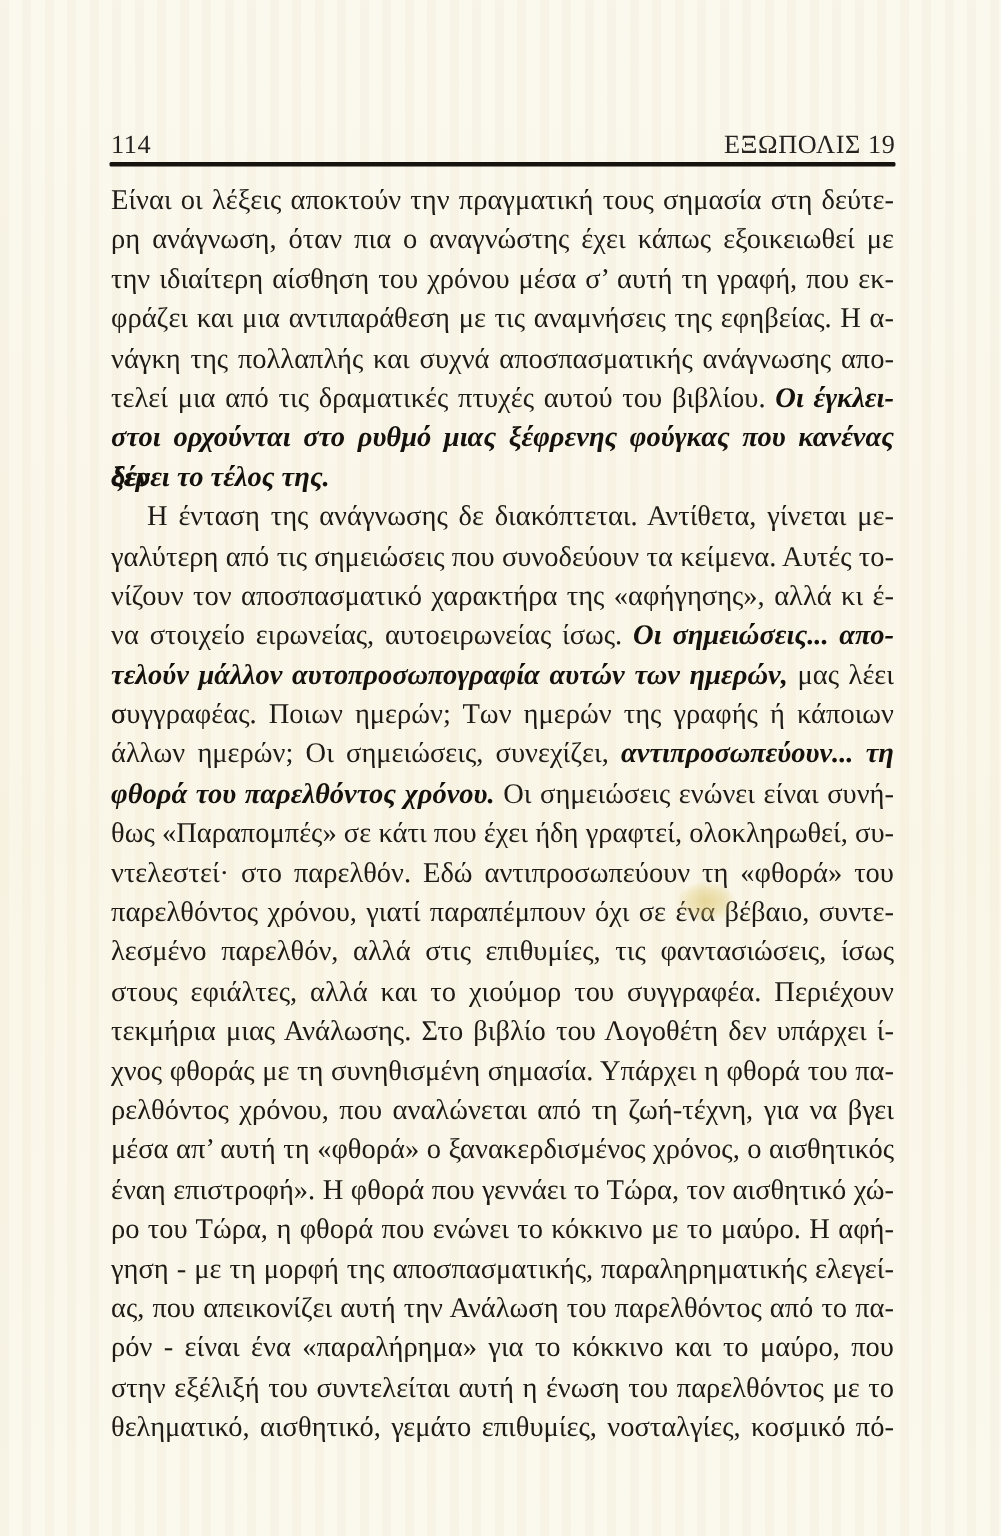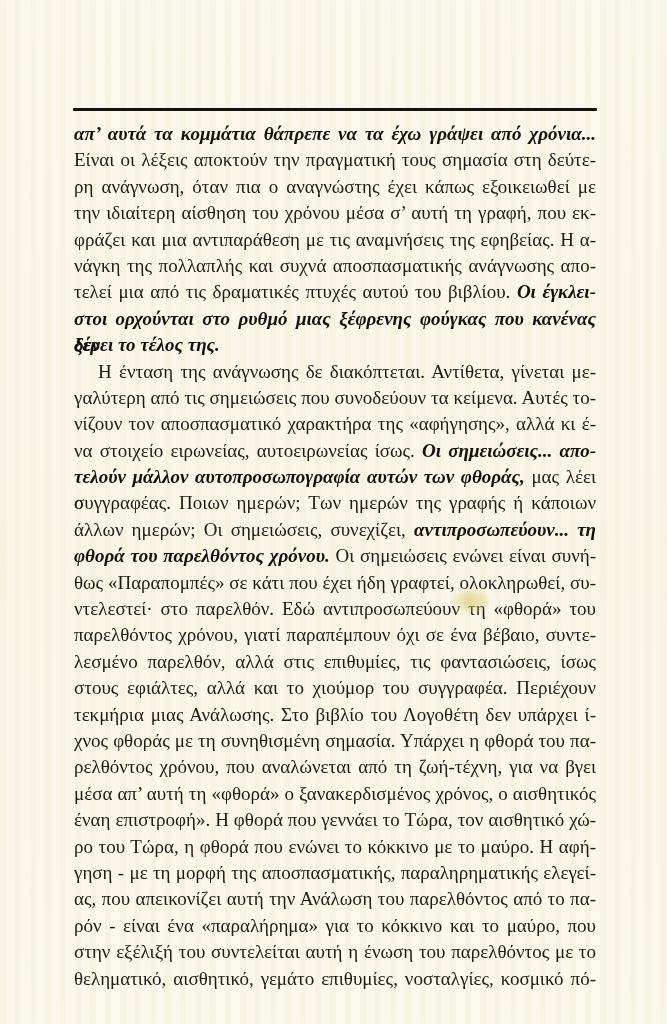--- a/index.html
+++ b/index.html
@@ -53,38 +53,41 @@
       rgba(216,190,90,0.55) 0%, rgba(220,198,110,0.35) 45%, rgba(220,198,110,0) 75%);
     border-radius: 50%;
     pointer-events: none;
   }
 </style>
 </head>
 <body>
 
 <div class="page">
 
+  <div class="page-header">
+    <span>114</span>
+    <span>ΕΞΩΠΟΛΙΣ 19</span>
+  </div>
 
   <div class="header-rule"></div>
 
   <div class="text-column">
-      <div class="line"><span class="bi">απ’ αυτά τα κομμάτια θάπρεπε να τα έχω γράψει από χρόνια...</span></div>
       <div class="line"><span class="reg">Είναι οι λέξεις αποκτούν την πραγματική τους σημασία στη δεύτε-</span></div>
       <div class="line"><span class="reg">ρη ανάγνωση, όταν πια ο αναγνώστης έχει κάπως εξοικειωθεί με</span></div>
       <div class="line"><span class="reg">την ιδιαίτερη αίσθηση του χρόνου μέσα σ’ αυτή τη γραφή, που εκ-</span></div>
       <div class="line"><span class="reg">φράζει και μια αντιπαράθεση με τις αναμνήσεις της εφηβείας. Η α-</span></div>
       <div class="line"><span class="reg">νάγκη της πολλαπλής και συχνά αποσπασματικής ανάγνωσης απο-</span></div>
       <div class="line"><span class="reg">τελεί μια από τις δραματικές πτυχές αυτού του βιβλίου. </span><span class="bi">Οι έγκλει-</span></div>
       <div class="line"><span class="bi">στοι ορχούνται στο ρυθμό μιας ξέφρενης φούγκας που κανένας δεν</span></div>
       <div class="line para-end"><span class="bi">ξέρει το τέλος της.</span></div>
       <div class="line indent"><span class="reg">Η ένταση της ανάγνωσης δε διακόπτεται. Αντίθετα, γίνεται με-</span></div>
       <div class="line"><span class="reg">γαλύτερη από τις σημειώσεις που συνοδεύουν τα κείμενα. Αυτές το-</span></div>
       <div class="line"><span class="reg">νίζουν τον αποσπασματικό χαρακτήρα της «αφήγησης», αλλά κι έ-</span></div>
       <div class="line"><span class="reg">να στοιχείο ειρωνείας, αυτοειρωνείας ίσως. </span><span class="bi">Οι σημειώσεις... απο-</span></div>
-      <div class="line"><span class="bi">τελούν μάλλον αυτοπροσωπογραφία αυτών των φθοράς,</span><span class="reg"> μας λέει ο</span></div>
+      <div class="line"><span class="bi">τελούν μάλλον αυτοπροσωπογραφία αυτών των ημερών,</span><span class="reg"> μας λέει ο</span></div>
       <div class="line"><span class="reg">συγγραφέας. Ποιων ημερών; Των ημερών της γραφής ή κάποιων</span></div>
       <div class="line"><span class="reg">άλλων ημερών; Οι σημειώσεις, συνεχίζει, </span><span class="bi">αντιπροσωπεύουν... τη</span></div>
       <div class="line"><span class="bi">φθορά του παρελθόντος χρόνου.</span><span class="reg"> Οι σημειώσεις ενώνει είναι συνή-</span></div>
       <div class="line"><span class="reg">θως «Παραπομπές» σε κάτι που έχει ήδη γραφτεί, ολοκληρωθεί, συ-</span></div>
       <div class="line"><span class="reg">ντελεστεί· στο παρελθόν. Εδώ αντιπροσωπεύουν τη «φθορά» του</span></div>
       <div class="line"><span class="reg">παρελθόντος χρόνου, γιατί παραπέμπουν όχι σε ένα βέβαιο, συντε-</span></div>
       <div class="line"><span class="reg">λεσμένο παρελθόν, αλλά στις επιθυμίες, τις φαντασιώσεις, ίσως</span></div>
       <div class="line"><span class="reg">στους εφιάλτες, αλλά και το χιούμορ του συγγραφέα. Περιέχουν</span></div>
       <div class="line"><span class="reg">τεκμήρια μιας Ανάλωσης. Στο βιβλίο του Λογοθέτη δεν υπάρχει ί-</span></div>
       <div class="line"><span class="reg">χνος φθοράς με τη συνηθισμένη σημασία. Υπάρχει η φθορά του πα-</span></div>

